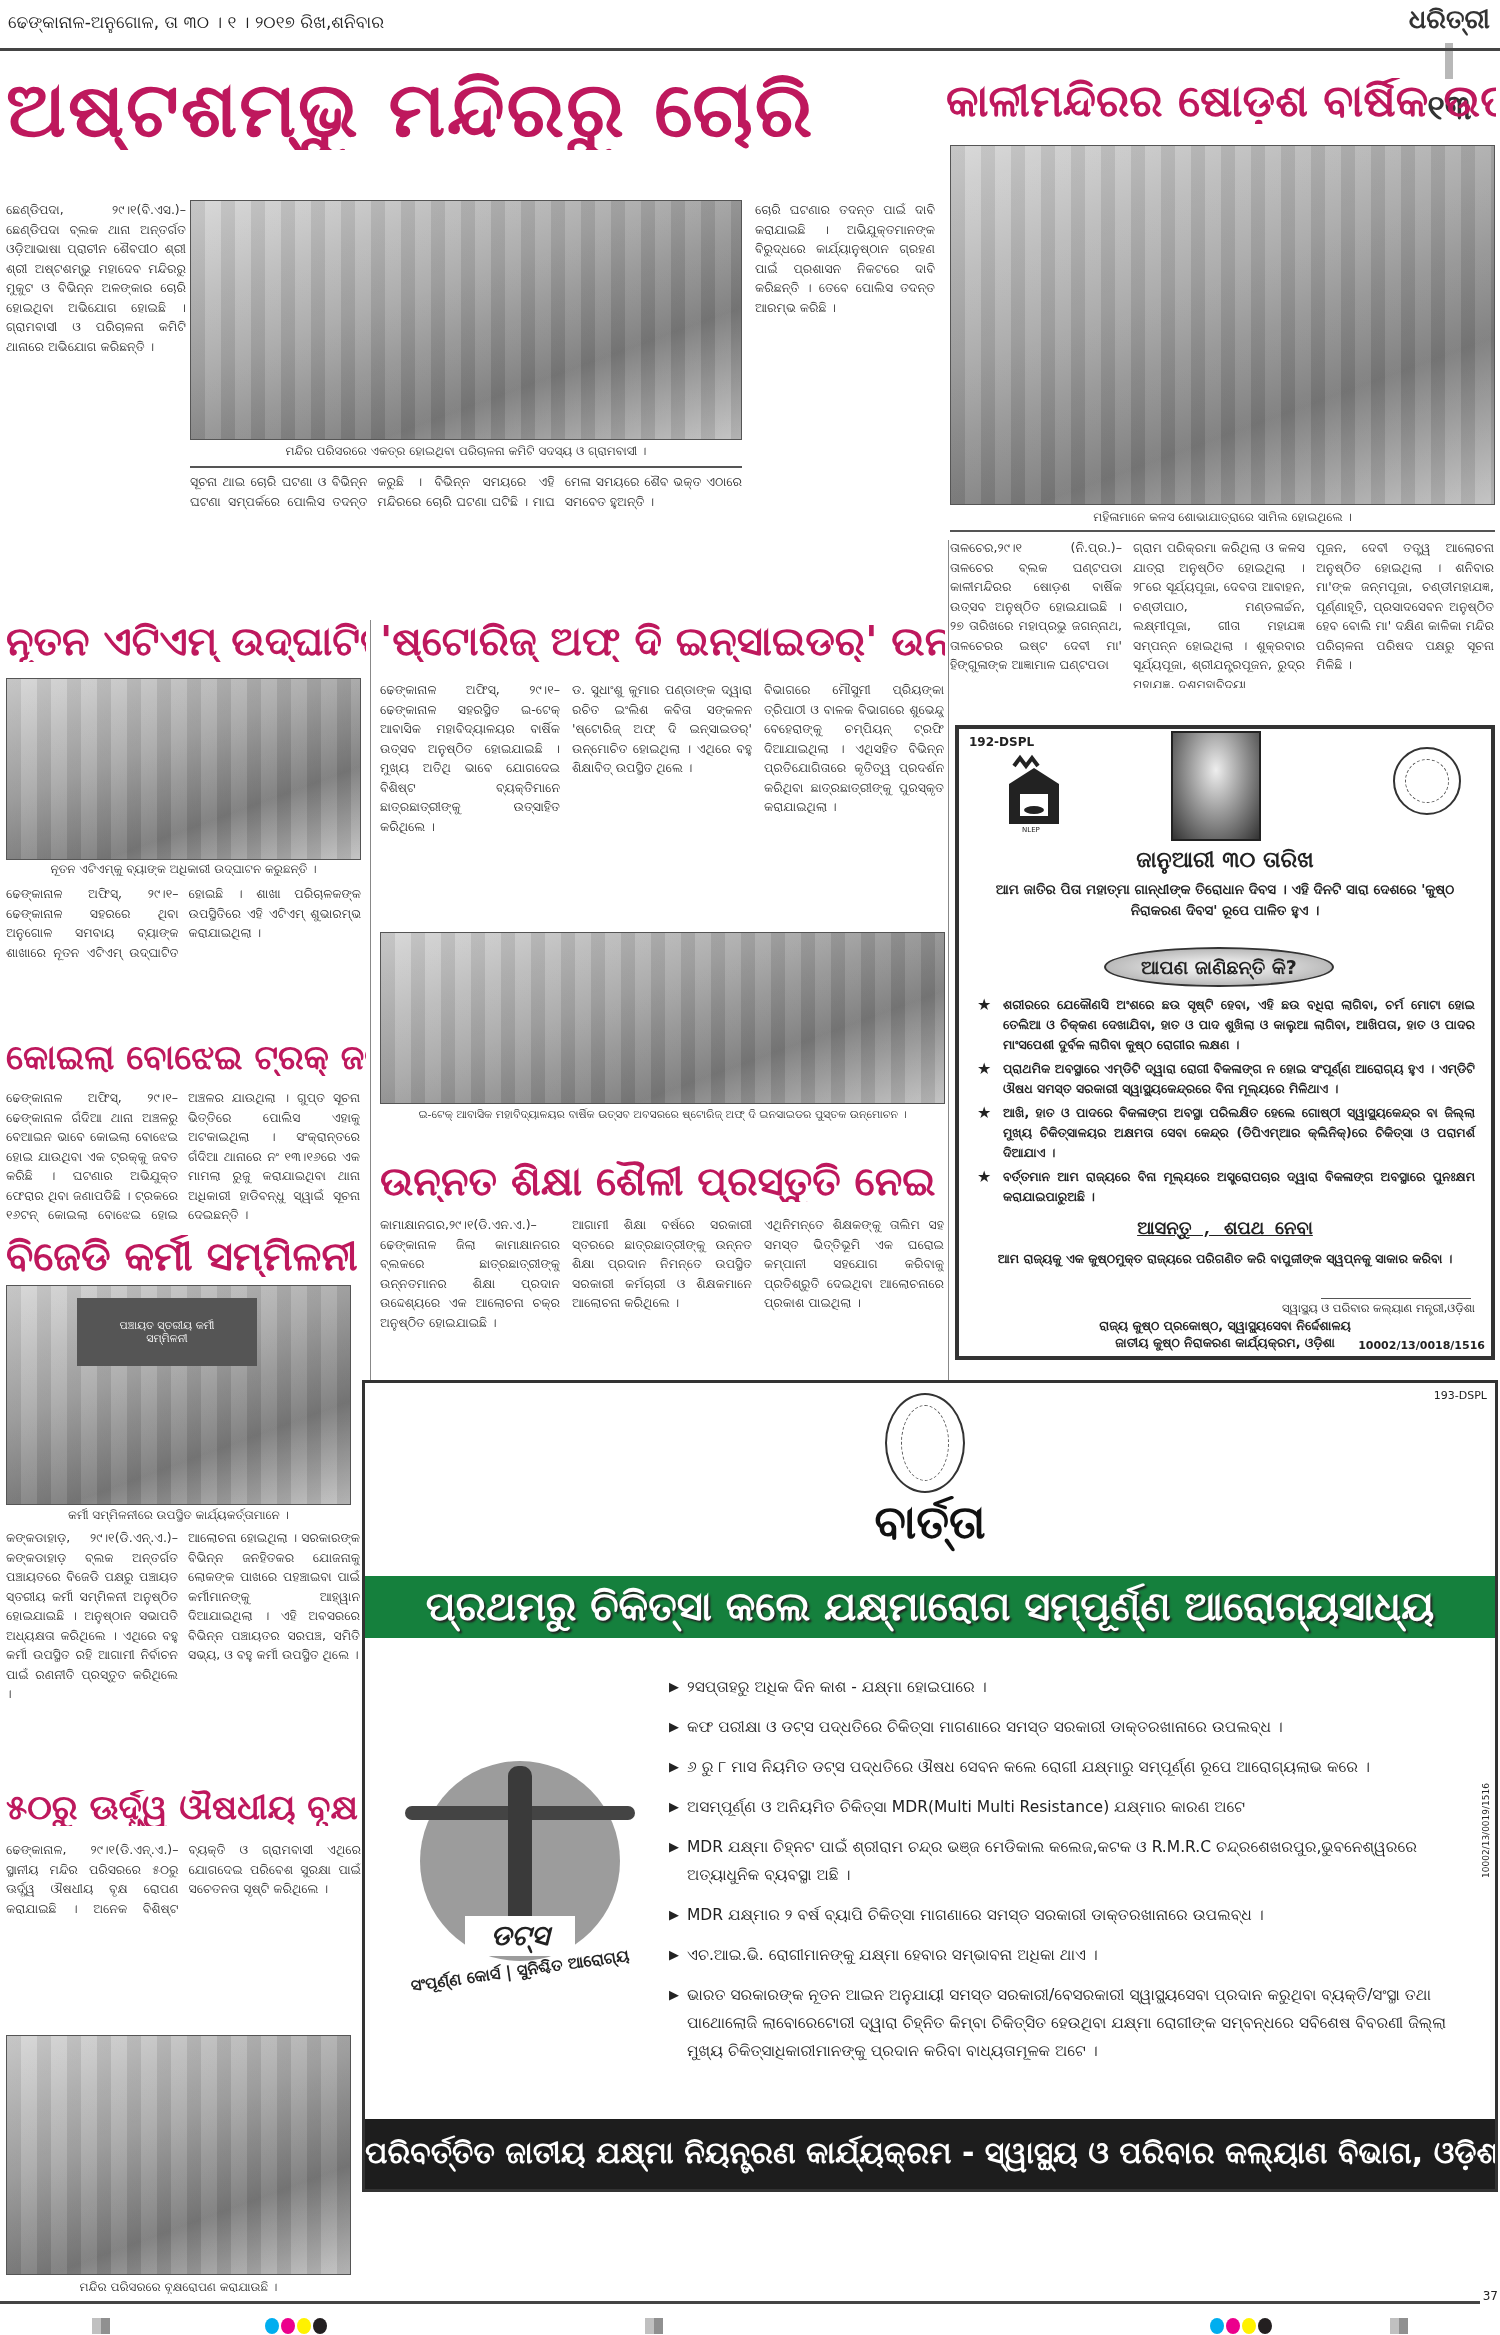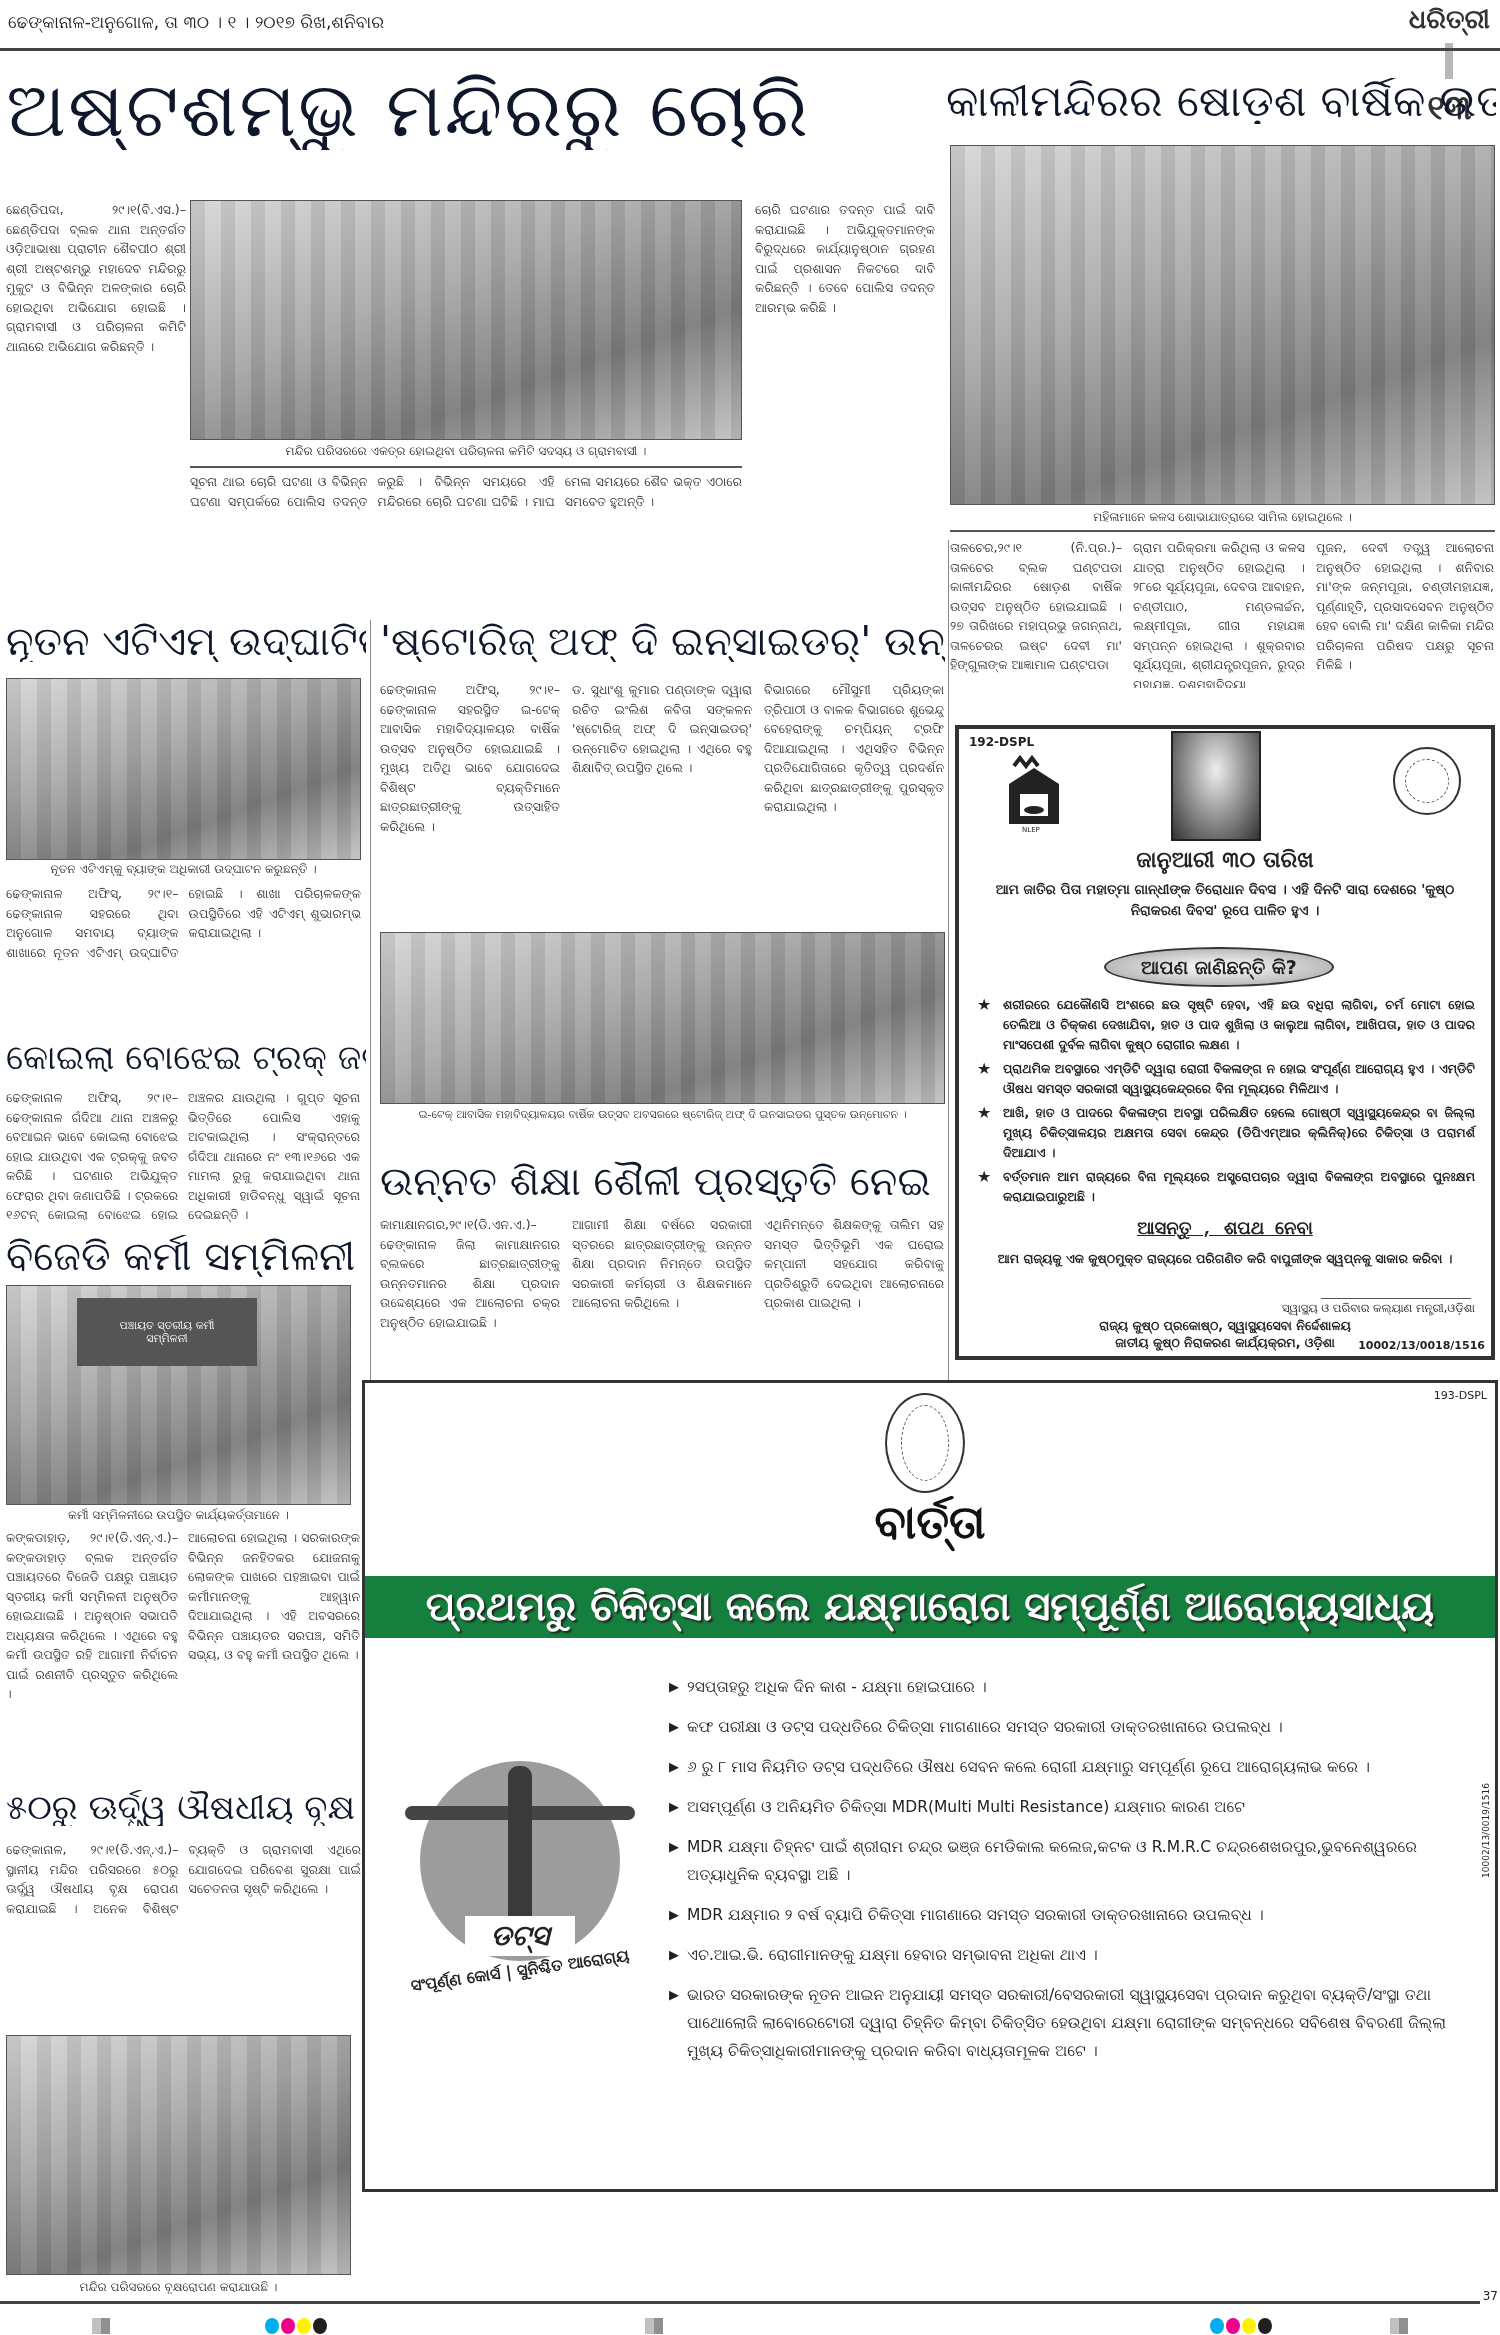--- a/index.html
+++ b/index.html
@@ -5,21 +5,21 @@
   * { box-sizing: border-box; margin: 0; padding: 0; }
   html, body { width: 1500px; height: 2335px; background: #ffffff; overflow: hidden; }
   body { font-family: "DejaVu Sans", sans-serif; color: #222; position: relative; }
   .abs { position: absolute; }
   .masthead-left { left: 8px; top: 12px; font-size: 17px; color: #222; }
   .masthead-right { right: 10px; top: 4px; display: flex; align-items: center; gap: 8px; flex-direction: column; }
   .masthead-right .brand { font-size: 26px; font-weight: bold; color: #333; }
   .masthead-right .sep { width: 8px; height: 36px; background: #b8b8b8; }
   .masthead-right .pg { font-size: 34px; font-weight: bold; color: #333; }
   .rule-top { left: 0; top: 48px; width: 1500px; height: 3px; background: #444; }
-  .headline { font-weight: normal; color: #0f172a; line-height: 1.05; white-space: nowrap; overflow: hidden; }
+  .headline { font-weight: bold; color: #be185d; line-height: 1.05; white-space: nowrap; overflow: hidden; }
   .h-main { left: 6px; top: 70px; width: 930px; font-size: 76px; letter-spacing: 2px; }
   .h-kali { left: 946px; top: 78px; width: 550px; font-size: 44px; }
   .photo { background: linear-gradient(160deg, #d7d7d7 0%, #a9a9a9 40%, #7d7d7d 70%, #c2c2c2 100%); border: 1px solid #555; position: absolute; overflow: hidden; }
   .photo::after { content: ""; position: absolute; inset: 0; background: repeating-linear-gradient(90deg, rgba(0,0,0,0.08) 0 14px, rgba(255,255,255,0.05) 14px 30px); }
   .caption { font-size: 12px; color: #333; text-align: center; position: absolute; white-space: nowrap; overflow: hidden; }
   .col { position: absolute; font-size: 12.5px; line-height: 19.5px; color: #333; text-align: justify; overflow: hidden; }
   .hr { position: absolute; height: 2px; background: #555; }
   .vr { position: absolute; width: 1px; background: #888; }
   .h-sub { font-size: 40px; }
   .h-sub2 { font-size: 34px; }
@@ -179,20 +179,21 @@
     <li><span class="tri">▶</span><span>୨ସପ୍ତାହରୁ ଅଧିକ ଦିନ କାଶ - ଯକ୍ଷ୍ମା ହୋଇପାରେ ।</span></li>
     <li><span class="tri">▶</span><span>କଫ ପରୀକ୍ଷା ଓ ଡଟ୍ସ ପଦ୍ଧତିରେ ଚିକିତ୍ସା ମାଗଣାରେ ସମସ୍ତ ସରକାରୀ ଡାକ୍ତରଖାନାରେ ଉପଲବ୍ଧ ।</span></li>
     <li><span class="tri">▶</span><span>୬ ରୁ ୮ ମାସ ନିୟମିତ ଡଟ୍ସ ପଦ୍ଧତିରେ ଔଷଧ ସେବନ କଲେ ରୋଗୀ ଯକ୍ଷ୍ମାରୁ ସମ୍ପୂର୍ଣ୍ଣ ରୂପେ ଆରୋଗ୍ୟଲାଭ କରେ ।</span></li>
     <li><span class="tri">▶</span><span>ଅସମ୍ପୂର୍ଣ୍ଣ ଓ ଅନିୟମିତ ଚିକିତ୍ସା MDR(Multi Multi Resistance) ଯକ୍ଷ୍ମାର କାରଣ ଅଟେ</span></li>
     <li><span class="tri">▶</span><span>MDR ଯକ୍ଷ୍ମା ଚିହ୍ନଟ ପାଇଁ ଶ୍ରୀରାମ ଚନ୍ଦ୍ର ଭଞ୍ଜ ମେଡିକାଲ କଲେଜ,କଟକ ଓ R.M.R.C ଚନ୍ଦ୍ରଶେଖରପୁର,ଭୁବନେଶ୍ୱରରେ ଅତ୍ୟାଧୁନିକ ବ୍ୟବସ୍ଥା ଅଛି ।</span></li>
     <li><span class="tri">▶</span><span>MDR ଯକ୍ଷ୍ମାର ୨ ବର୍ଷ ବ୍ୟାପି ଚିକିତ୍ସା ମାଗଣାରେ ସମସ୍ତ ସରକାରୀ ଡାକ୍ତରଖାନାରେ ଉପଲବ୍ଧ ।</span></li>
     <li><span class="tri">▶</span><span>ଏଚ.ଆଇ.ଭି. ରୋଗୀମାନଙ୍କୁ ଯକ୍ଷ୍ମା ହେବାର ସମ୍ଭାବନା ଅଧିକା ଥାଏ ।</span></li>
     <li><span class="tri">▶</span><span>ଭାରତ ସରକାରଙ୍କ ନୂତନ ଆଇନ ଅନୁଯାୟୀ ସମସ୍ତ ସରକାରୀ/ବେସରକାରୀ ସ୍ୱାସ୍ଥ୍ୟସେବା ପ୍ରଦାନ କରୁଥିବା ବ୍ୟକ୍ତି/ସଂସ୍ଥା ତଥା ପାଥୋଲୋଜି ଲାବୋରେଟୋରୀ ଦ୍ୱାରା ଚିହ୍ନିତ କିମ୍ବା ଚିକିତ୍ସିତ ହେଉଥିବା ଯକ୍ଷ୍ମା ରୋଗୀଙ୍କ ସମ୍ବନ୍ଧରେ ସବିଶେଷ ବିବରଣୀ ଜିଲ୍ଲା ମୁଖ୍ୟ ଚିକିତ୍ସାଧିକାରୀମାନଙ୍କୁ ପ୍ରଦାନ କରିବା ବାଧ୍ୟତାମୂଳକ ଅଟେ ।</span></li>
   </ul>
   <div class="side-ref">10002/13/0019/1516</div>
+  <div class="footer">ପରିବର୍ତ୍ତିତ ଜାତୀୟ ଯକ୍ଷ୍ମା ନିୟନ୍ତ୍ରଣ କାର୍ଯ୍ୟକ୍ରମ - ସ୍ୱାସ୍ଥ୍ୟ ଓ ପରିବାର କଲ୍ୟାଣ ବିଭାଗ, ଓଡ଼ିଶା</div>
 </div>
 
 <div class="abs bottom-rule"></div>
 <div class="abs page-num">37</div>
 <div class="regmark" style="left:92px;"></div>
 <div class="cmyk" style="left:265px;">
   <span style="background:#00aeef"></span>
     <span style="background:#ec008c"></span>
     <span style="background:#fff200"></span>
     <span style="background:#231f20"></span>

